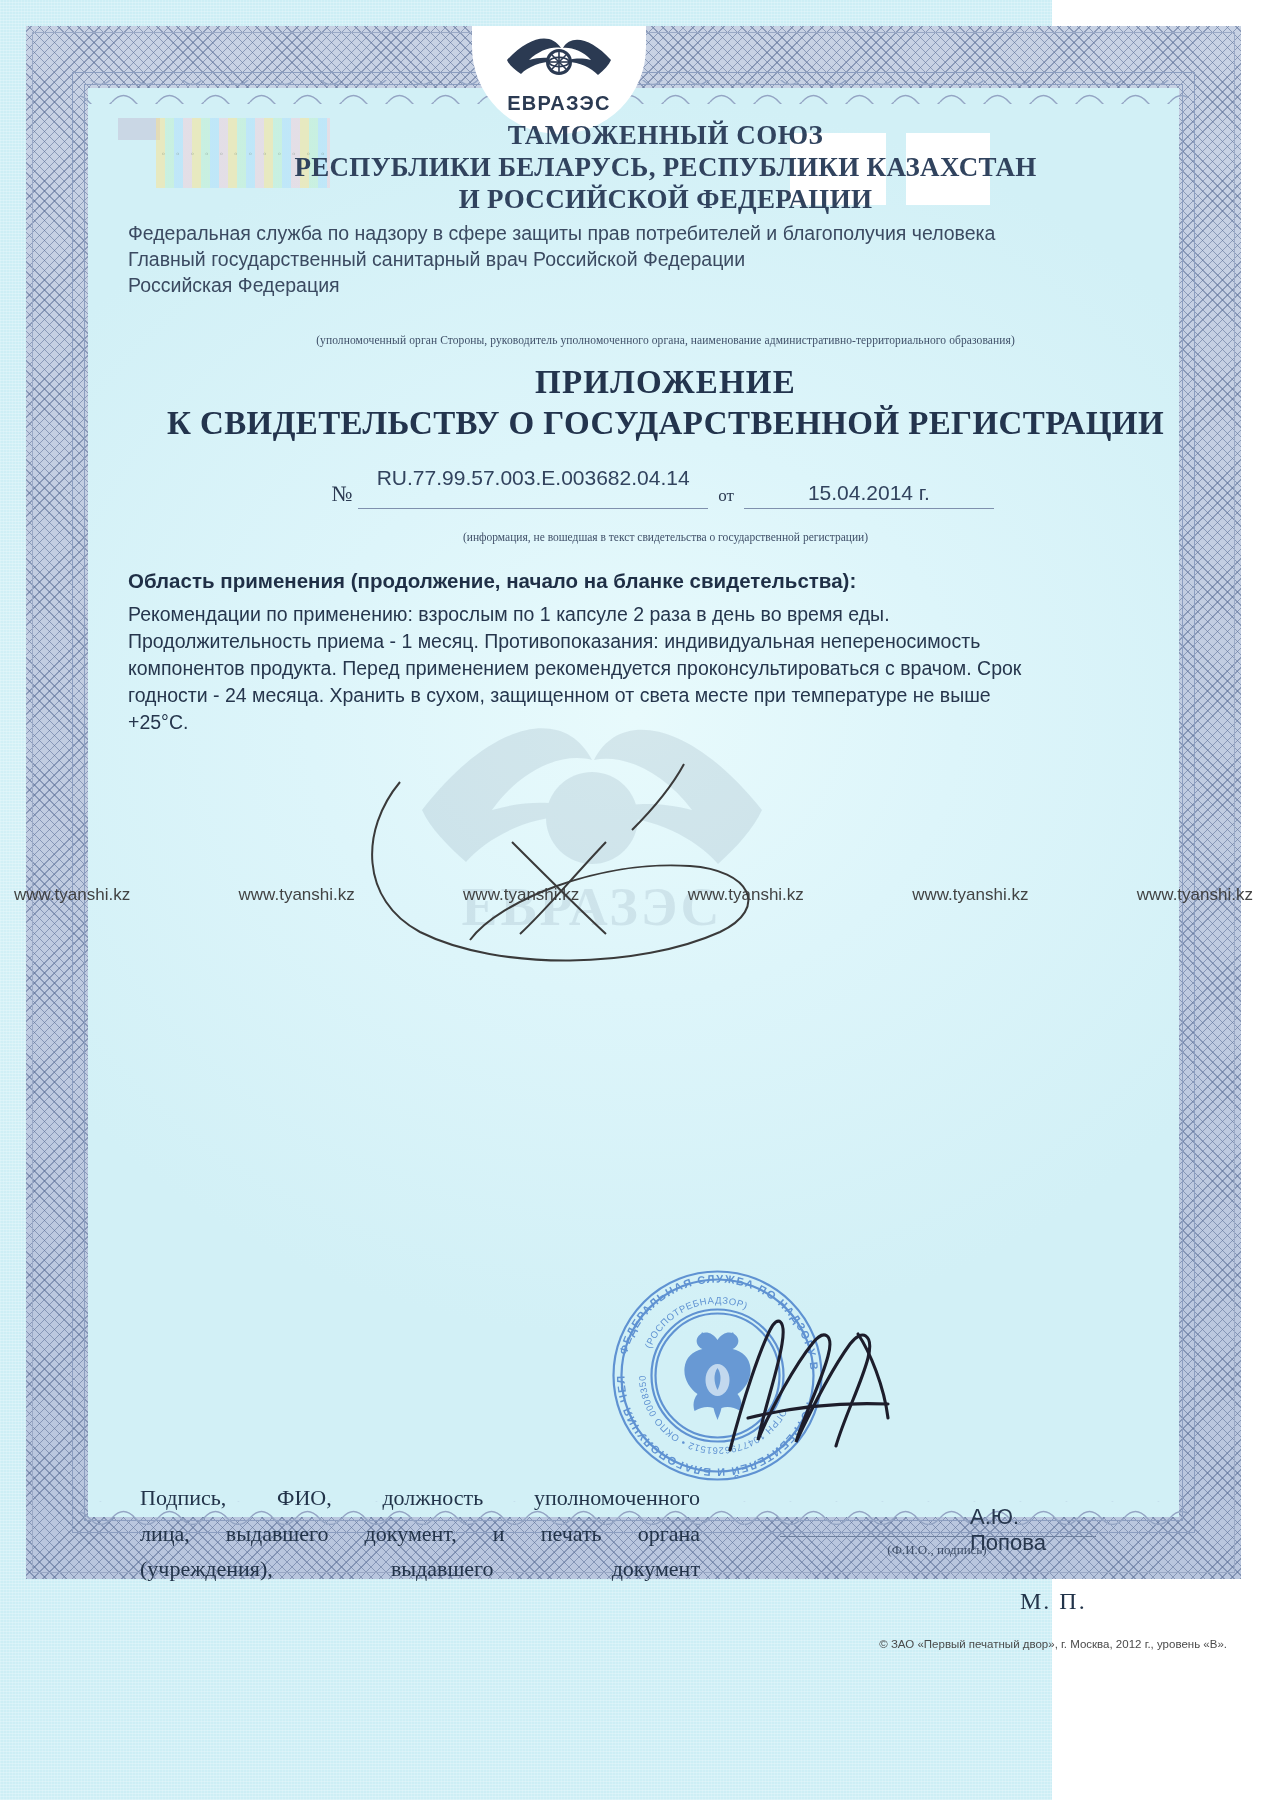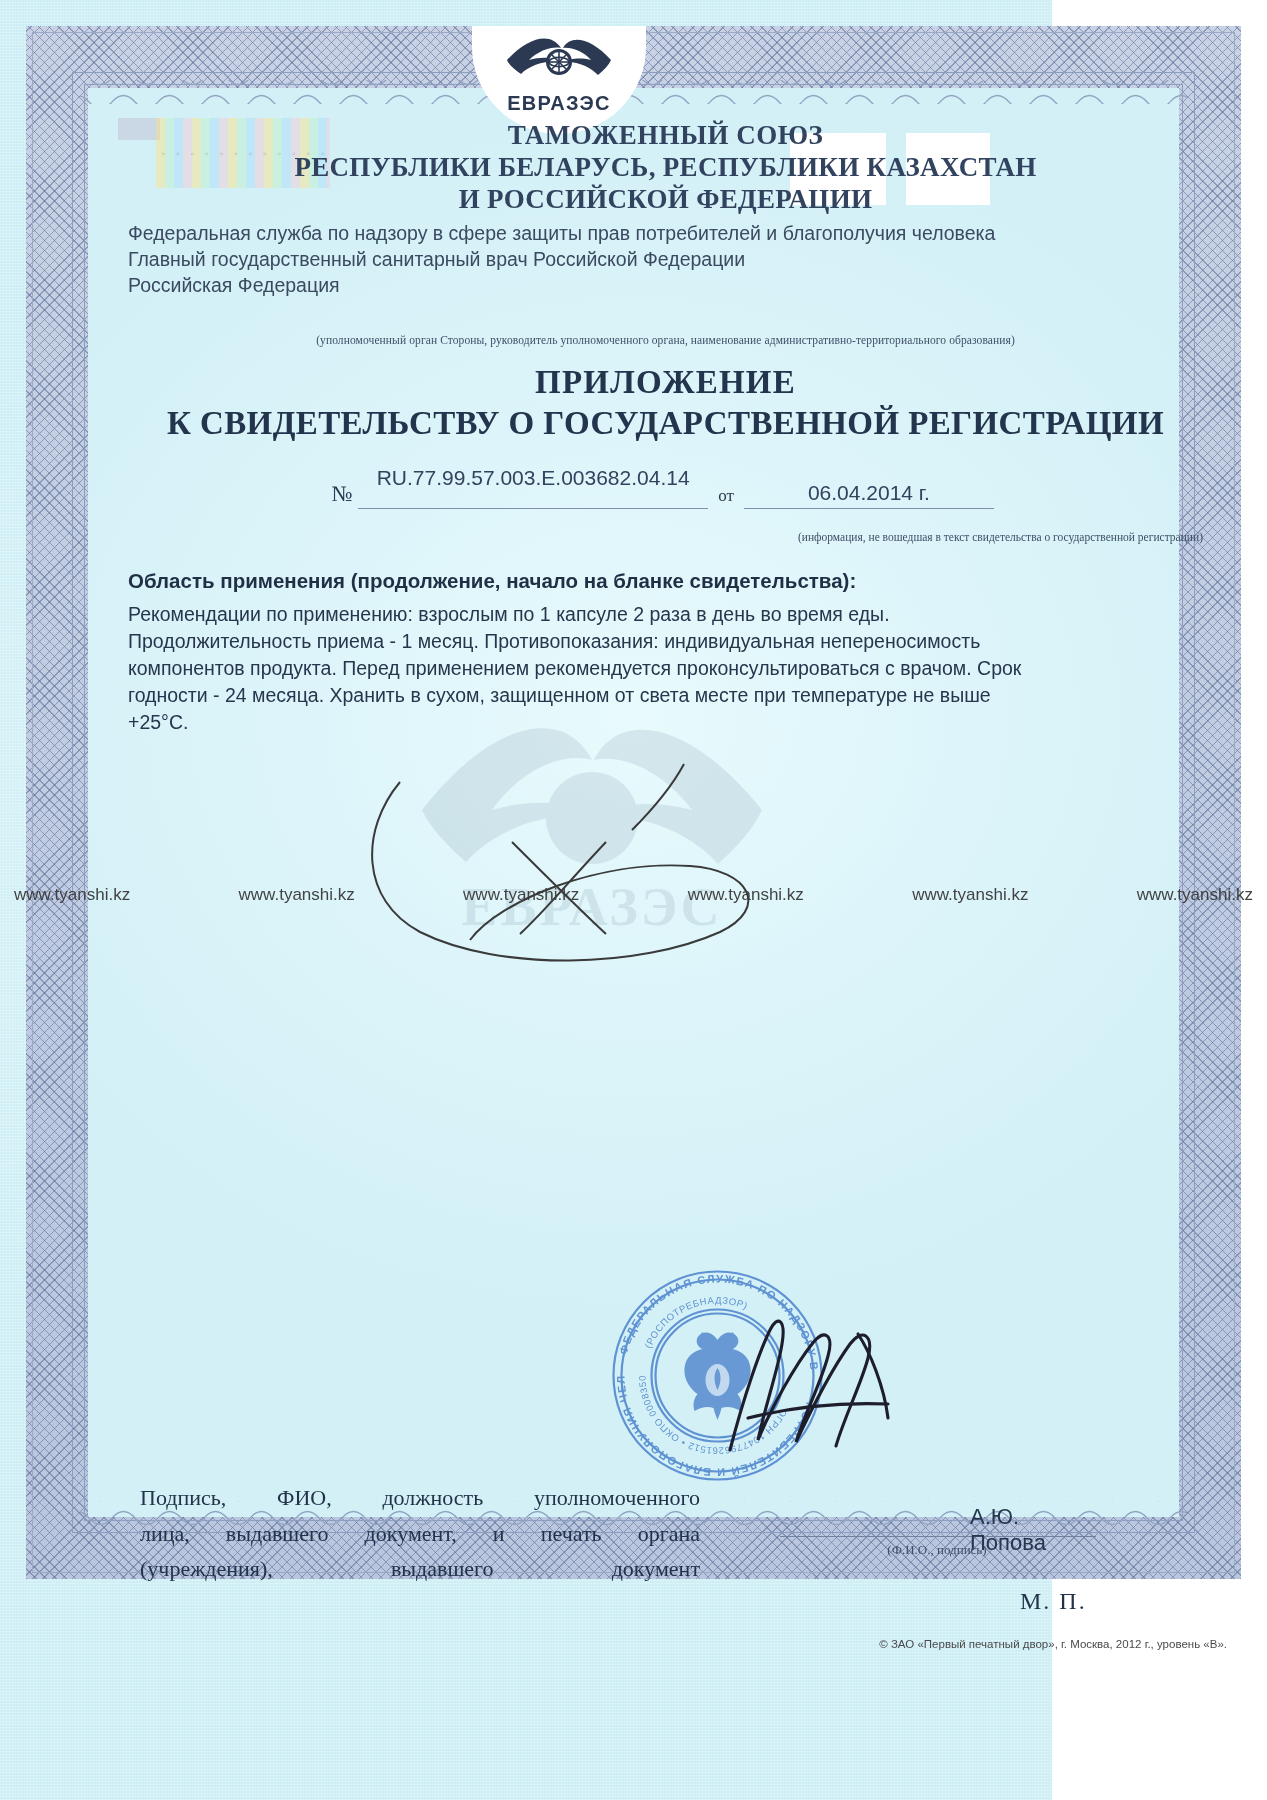--- a/index.html
+++ b/index.html
@@ -132,21 +132,21 @@
     font-family:"Liberation Sans", sans-serif;font-size:21px;color:#32435e;
   }
   .numline .ot{font-size:17px;padding:0 4px 3px 4px;}
   .numline .fld2{
     border-bottom:1px solid #7f90ad;
     min-width:230px;text-align:center;padding:0 10px 3px 10px;margin:0 6px;
     font-family:"Liberation Sans", sans-serif;font-size:21px;color:#32435e;
   }
 
   .caption2{
-    text-align:right;color:#3f4f68;
+    text-align:center;color:#3f4f68;
     font-family:"Liberation Serif", serif;
     font-size:11.5px;margin-top:22px;
   }
 
   .section-head{
     margin-top:26px;color:#1f2f46;
     font-family:"Liberation Sans", sans-serif;
     font-weight:bold;font-size:20.5px;
   }
   .body-text{
@@ -346,21 +346,21 @@
 
     <div class="doc-title">
       <div class="t1">ПРИЛОЖЕНИЕ</div>
       <div class="t2">К СВИДЕТЕЛЬСТВУ О ГОСУДАРСТВЕННОЙ РЕГИСТРАЦИИ</div>
     </div>
 
     <div class="numline">
       <span class="lbl">№</span>
       <span class="fld">RU.77.99.57.003.Е.003682.04.14</span>
       <span class="ot">от</span>
-      <span class="fld2">06.04.2014 г.</span>
+      <span class="fld2">15.04.2014 г.</span>
     </div>
 
     <div class="caption2">(информация, не вошедшая в текст свидетельства о государственной регистрации)</div>
 
     <div class="section-head">Область применения (продолжение, начало на бланке свидетельства):</div>
     <div class="body-text">Рекомендации по применению: взрослым по 1 капсуле 2 раза в день во время еды.
 Продолжительность приема - 1 месяц. Противопоказания: индивидуальная непереносимость
 компонентов продукта. Перед применением рекомендуется проконсультироваться с врачом. Срок
 годности - 24 месяца. Хранить в сухом, защищенном от света месте при температуре не выше
 +25°С.</div>

